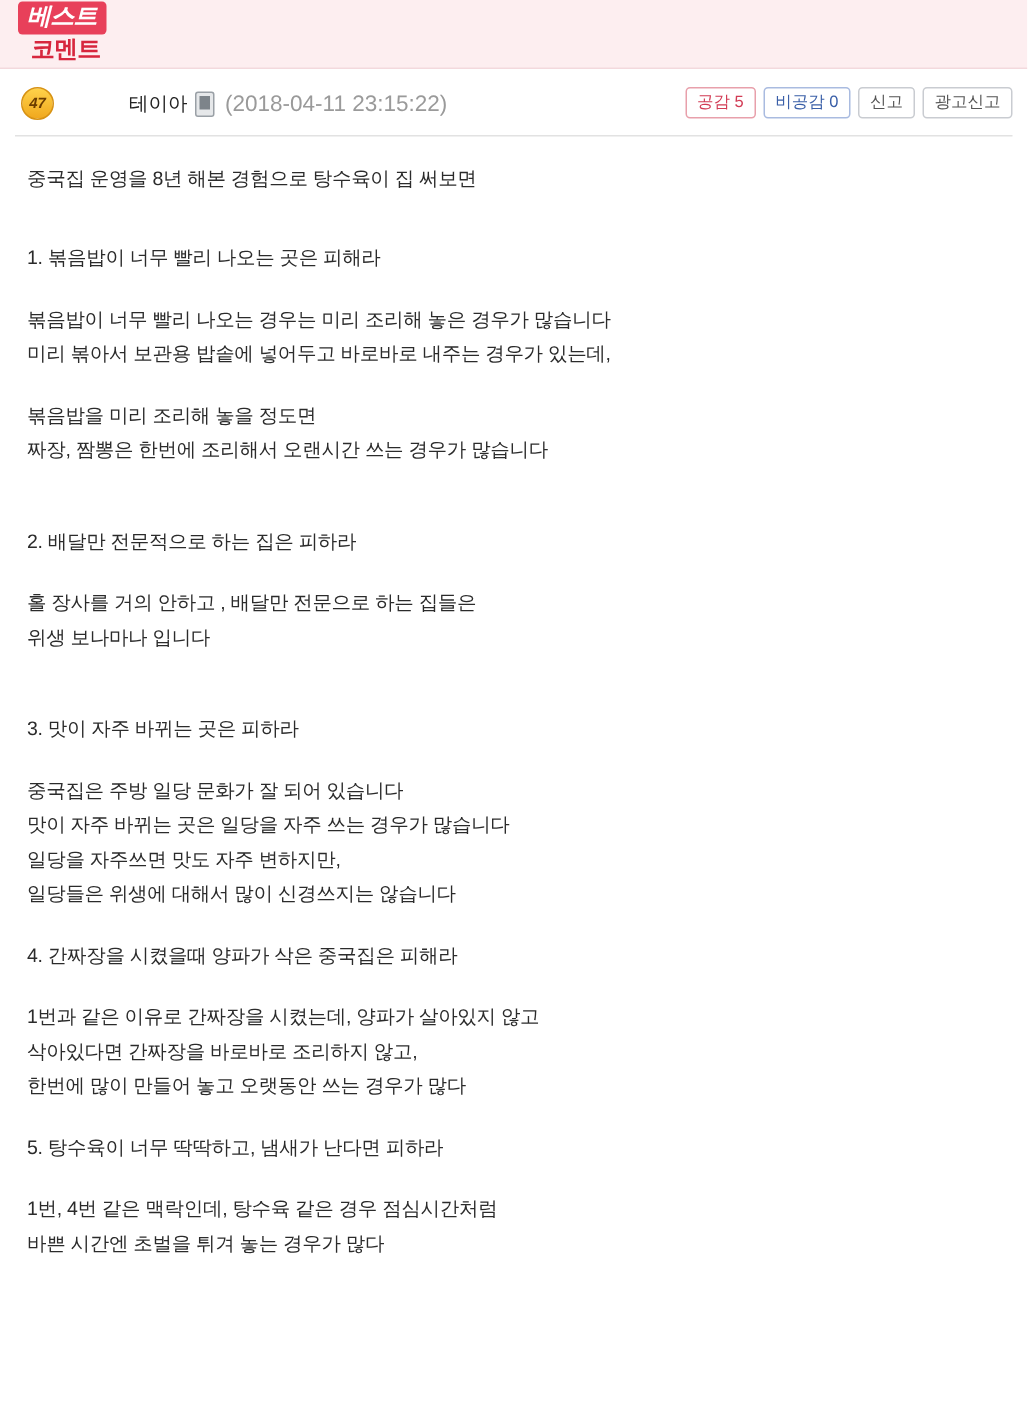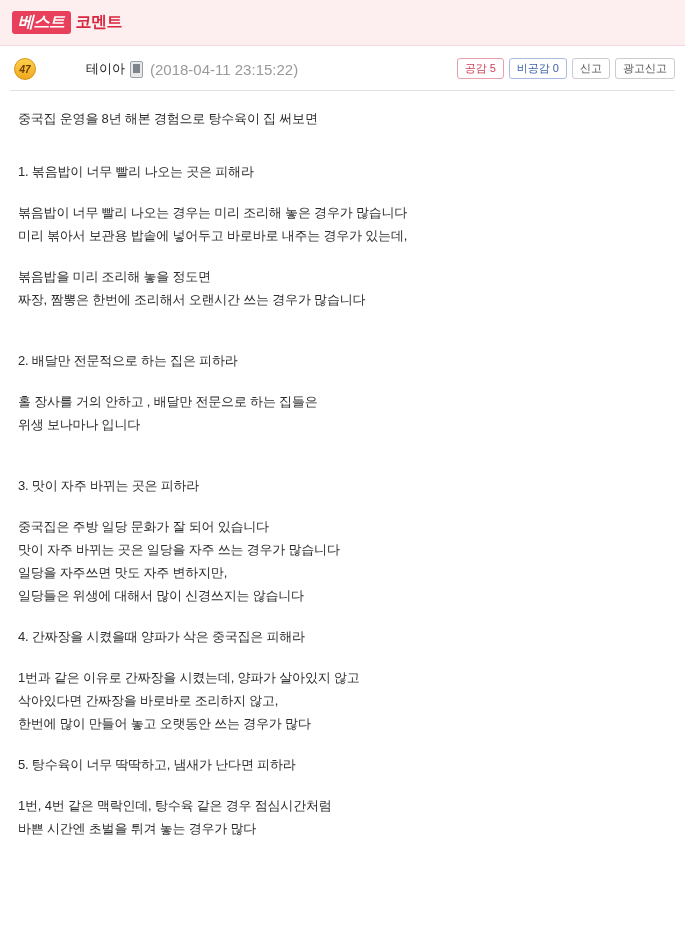--- a/index.html
+++ b/index.html
@@ -25,20 +25,21 @@
     display: flex;
     align-items: center;
     padding-left: 12px;
   }
   .banner-logo {
     display: flex;
     align-items: center;
     font-weight: bold;
     font-size: 17px;
     letter-spacing: -0.5px;
+    flex-direction: column;
   }
   .logo-best {
     background: #e8405a;
     color: #ffffff;
     padding: 2px 6px 3px 6px;
     border-radius: 3px;
     font-size: 16px;
     font-style: italic;
     font-weight: bold;
     line-height: 1.1;

